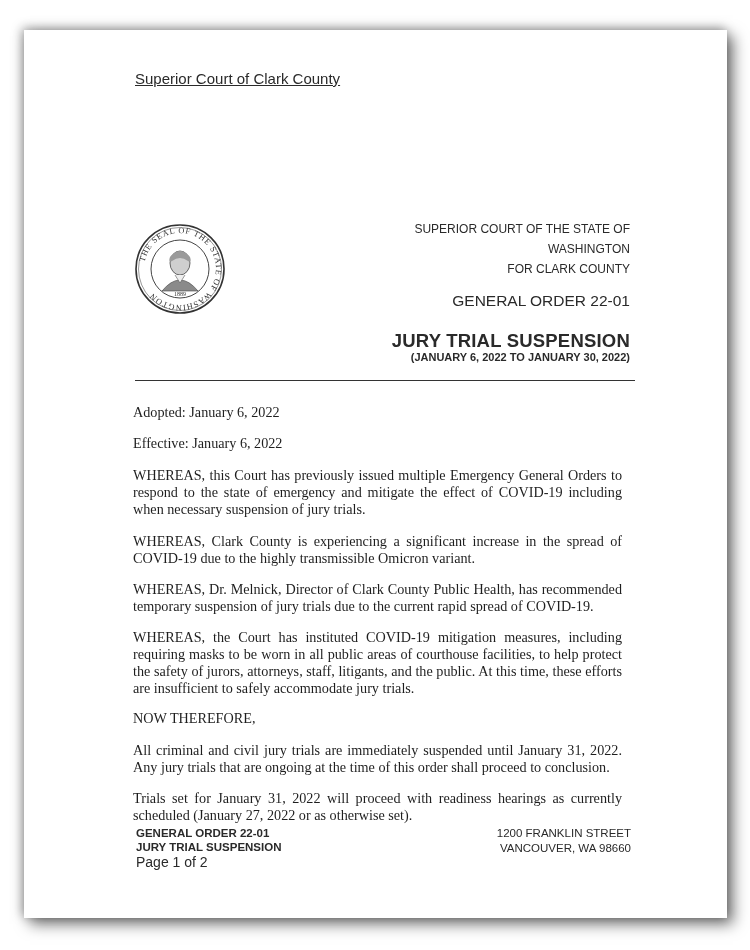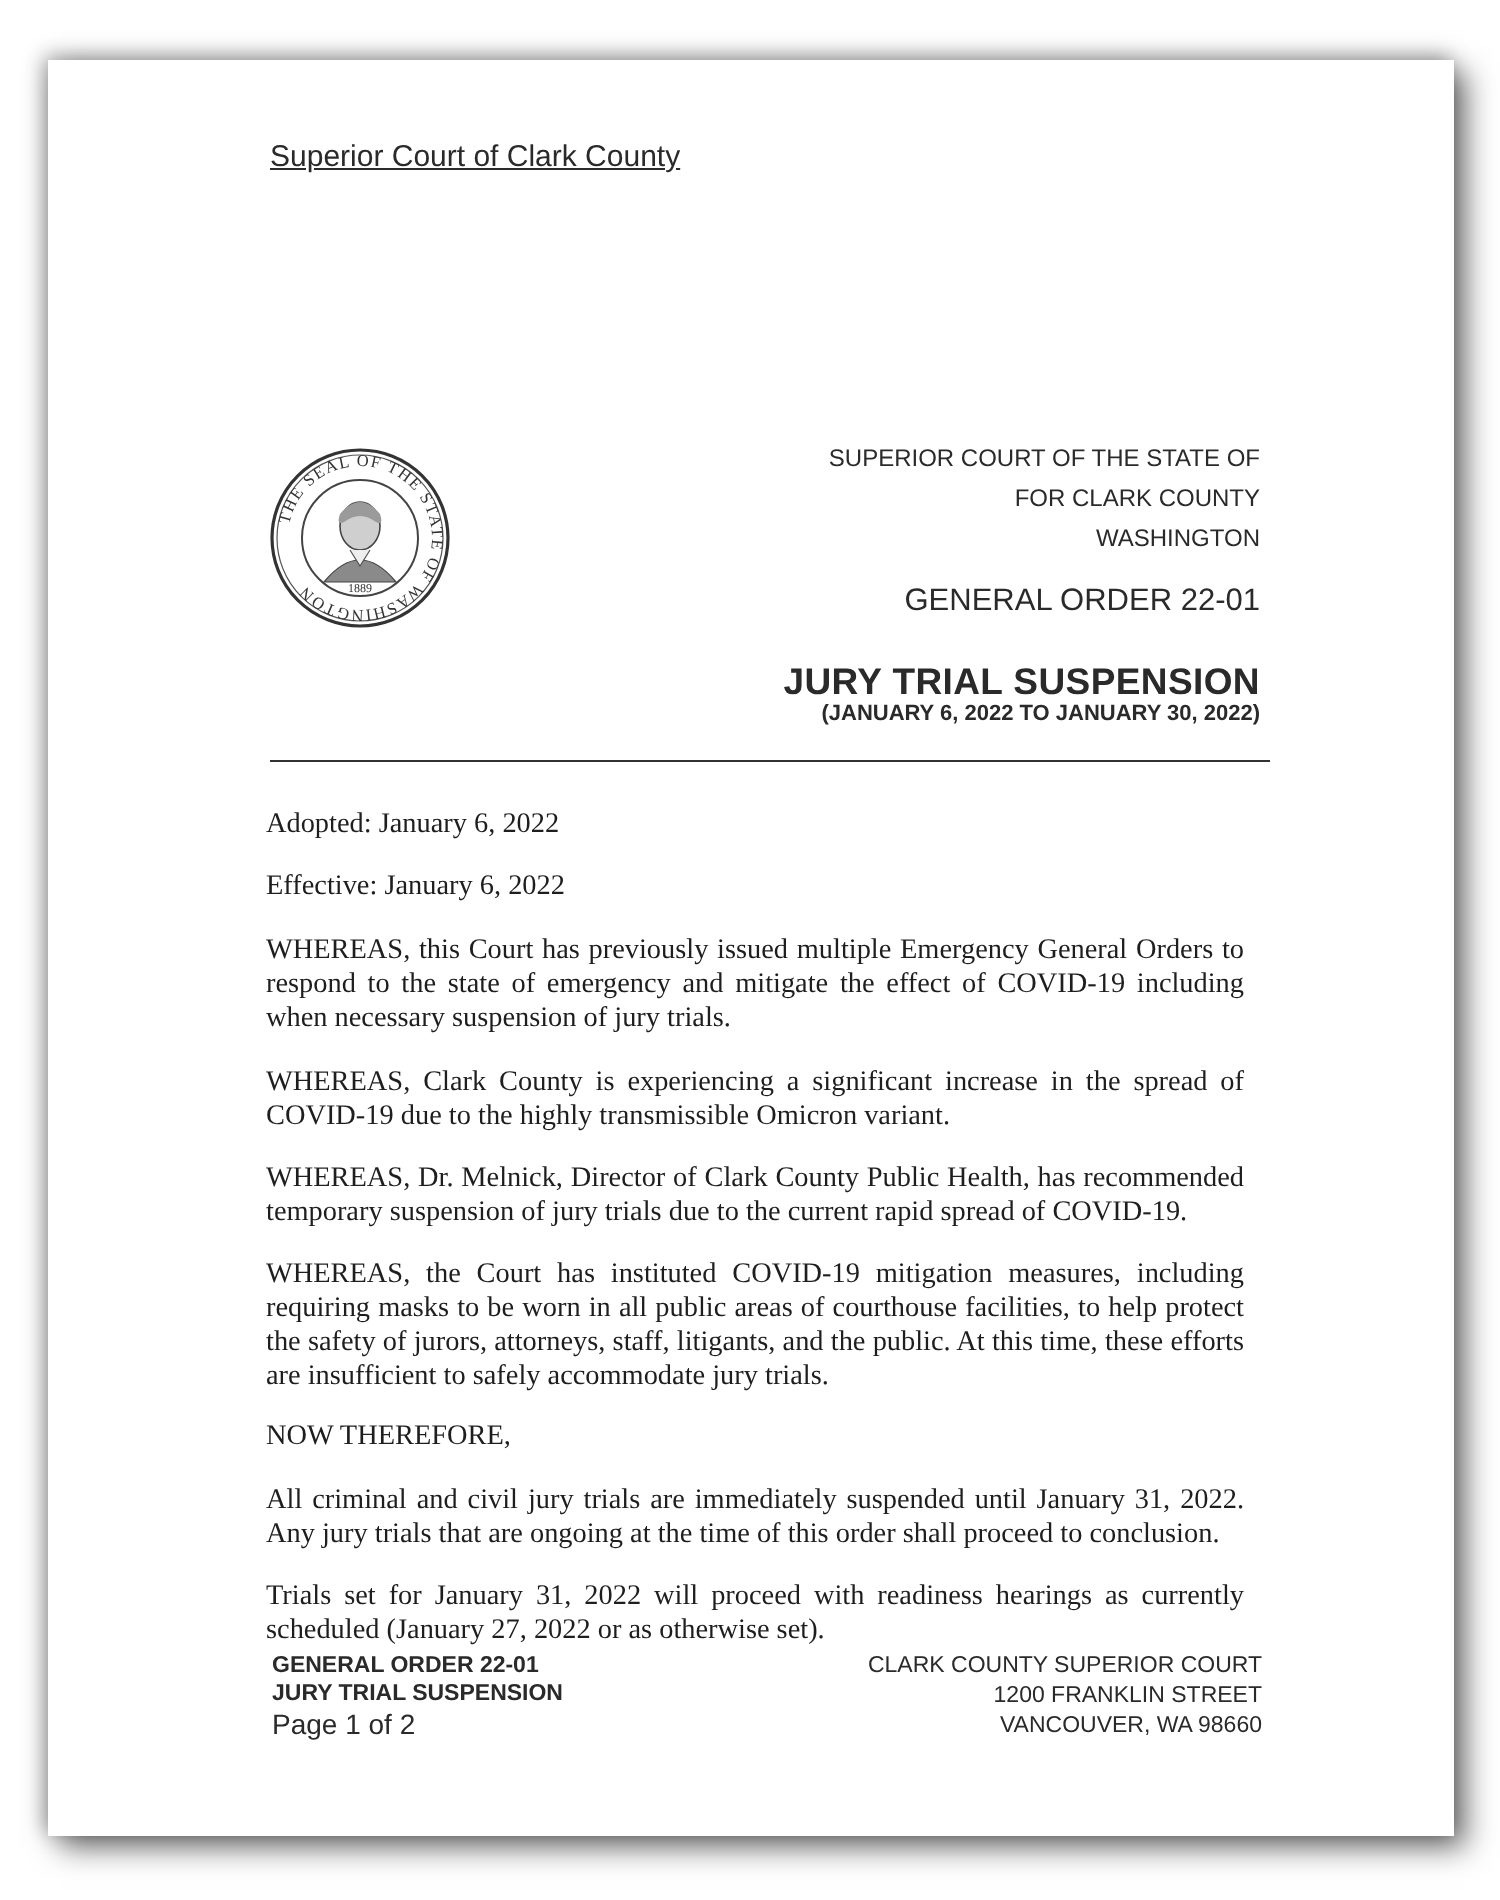--- a/index.html
+++ b/index.html
@@ -51,22 +51,22 @@
 
     <ellipse cx="46" cy="40" rx="10" ry="12" fill="#cfcfcf" stroke="#444" stroke-width="0.8"></ellipse>
     <path d="M36 34 q10 -12 20 0 q2 6 -2 4 q-8 -6 -16 0 q-4 2 -2 -4z" fill="#9a9a9a"></path>
     <path d="M28 68 q18 -22 36 0 z" fill="#8a8a8a" stroke="#444" stroke-width="0.6"></path>
     <path d="M41 52 l5 8 l5 -8" fill="#eee" stroke="#555" stroke-width="0.6"></path>
     <text x="46" y="73" text-anchor="middle" font-family="Liberation Serif, serif" font-size="6" fill="#333">1889</text>
   </svg>
 
   <div class="abs sans head-block">
     <div>SUPERIOR COURT OF THE STATE OF</div>
+    <div>WASHINGTON</div>
     <div>FOR CLARK COUNTY</div>
-    <div>WASHINGTON</div>
   </div>
 
   <div class="abs sans order-no">GENERAL ORDER 22-01</div>
   <div class="abs sans title">JURY TRIAL SUSPENSION</div>
   <div class="abs sans subtitle">(JANUARY 6, 2022 TO JANUARY 30, 2022)</div>
   <div class="abs rule"></div>
 
   <div class="abs body-text" style="top:374px">Adopted: January 6, 2022</div>
   <div class="abs body-text" style="top:405px">Effective: January 6, 2022</div>
   <div class="abs body-text" style="top:437px">WHEREAS, this Court has previously issued multiple Emergency General Orders to respond to the state of emergency and mitigate the effect of COVID-19 including when necessary suspension of jury trials.</div>
@@ -77,18 +77,17 @@
   <div class="abs body-text" style="top:712px">All criminal and civil jury trials are immediately suspended until January 31, 2022. Any jury trials that are ongoing at the time of this order shall proceed to conclusion.</div>
   <div class="abs body-text" style="top:760px">Trials set for January 31, 2022 will proceed with readiness hearings as currently scheduled (January 27, 2022 or as otherwise set).</div>
 
   <div class="abs sans footer-left">
     <div>GENERAL ORDER 22-01</div>
     <div>JURY TRIAL SUSPENSION</div>
     <div class="pg">Page 1 of 2</div>
   </div>
 
   <div class="abs sans footer-right">
-    <div>CLARK COUNTY SUPERIOR COURT</div>
     <div>1200 FRANKLIN STREET</div>
     <div>VANCOUVER, WA 98660</div>
   </div>
 
 </div>
 
 </body></html>

